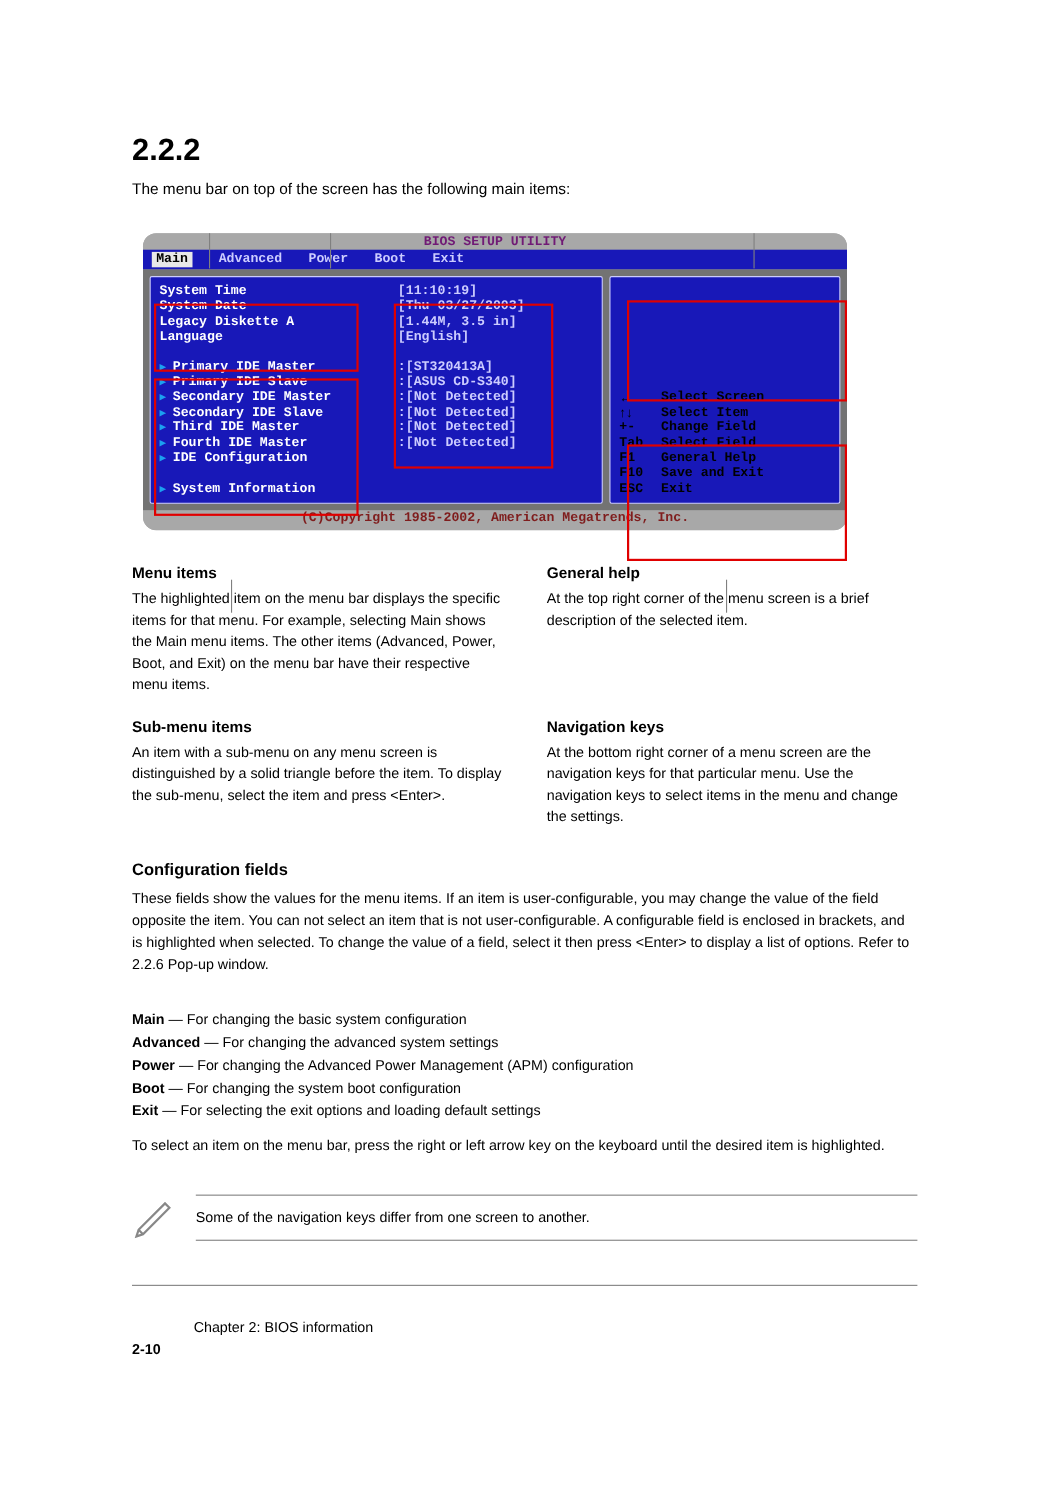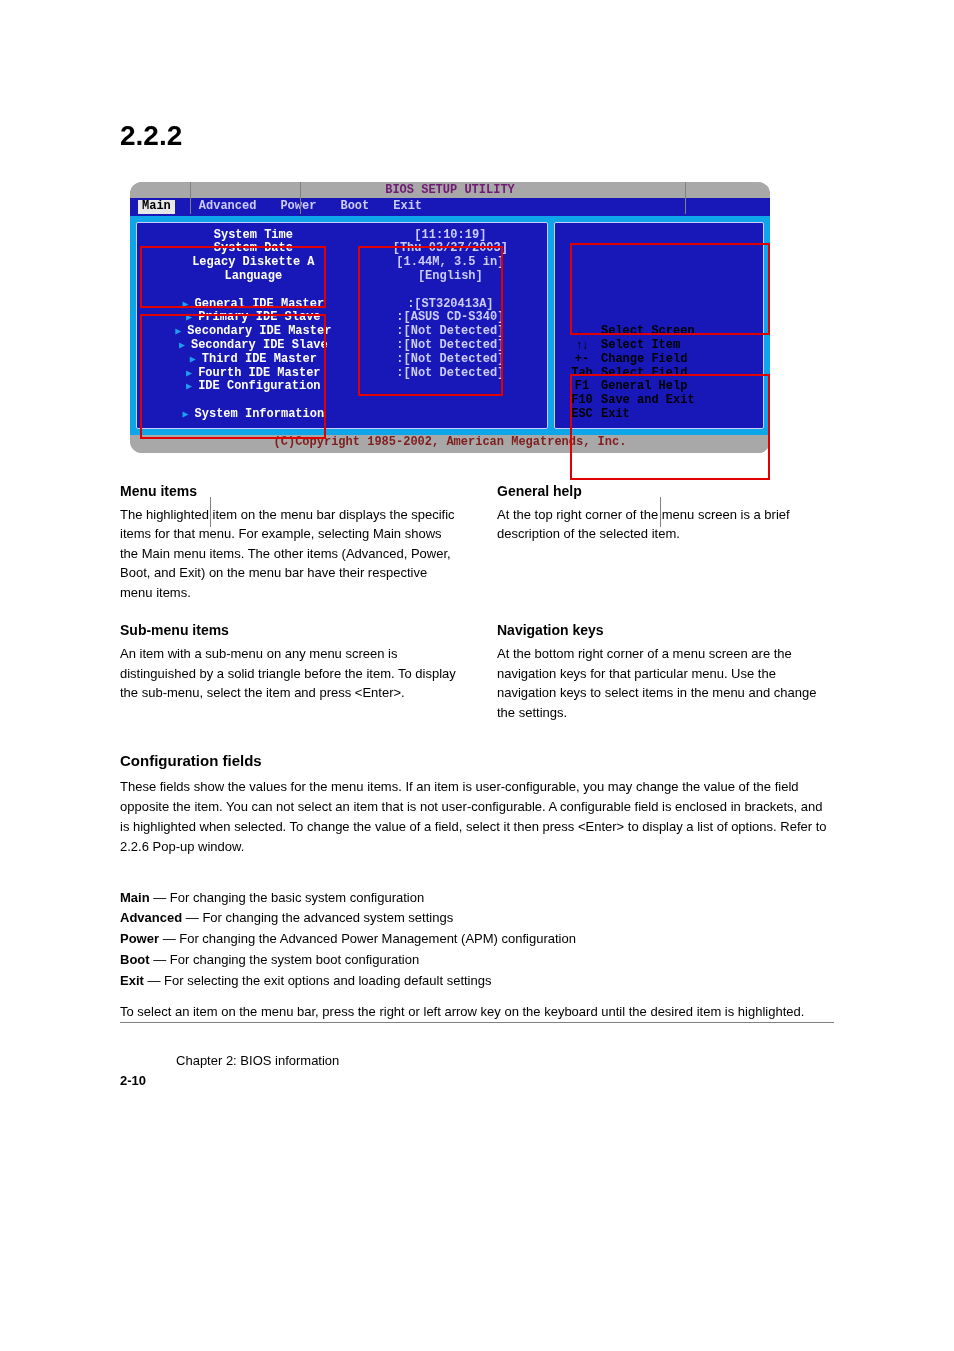--- a/index.html
+++ b/index.html
@@ -18,21 +18,21 @@
     padding: 0;
     overflow: hidden;
     font-family: "Courier New", monospace;
     font-size: 12px;
     line-height: 1.15;
     font-weight: bold;
   }
   .bios-title { text-align: center; color:#701a75; background:#a8a8a8; padding: 2px 0 0 0; }
   .menubar { background:#1818b8; color:#ccccff; padding: 2px 8px; display:flex; gap: 24px; }
   .menubar .sel { background:#e8e8e8; color:#000; padding: 0 4px; }
-  .bios-body { display:flex; background:#0ea5e9; padding:6px; gap:6px;text-align:center; }
+  .bios-body { display:flex; background:#737373; padding:6px; gap:6px; }
   .panel { background:#1818b8; border:1px solid #ccccff; border-radius:2px; }
   .panel-left { flex: 1 1 auto; padding:6px 8px; color:#ccccff; display:flex; }
   .panel-right { width: 210px; padding:6px 8px; color:#ccccff; display:flex; flex-direction:column; }
   .left-labels { width: 55%; }
   .left-values { width: 45%; }
   .row { white-space: pre; }
   .tri::before { content: "\25B6"; color:#1ca0f0; margin-right:6px; font-size:10px; }
   .white { color:#fff; }
   .help-top { margin-bottom: 20px; }
   .keyline { display:flex; }
@@ -64,20 +64,21 @@
 
   .footer { display:flex; align-items:center; border-top:1px solid #808080; padding-top:10px; font-size:13px; }
   .footer .pg { font-weight:bold; margin-right:30px;margin-top:40px; }
 </style>
 </head>
 <body>
 
 <div class="page">
 
   <div class="section-num">2.2.2</div>
+  <p class="lead">The menu bar on top of the screen has the following main items:</p>
 
   <div class="bios-wrap">
 
     <div class="vline2" style="left:60px; top:0; height:32px;"></div>
     <div class="vline2" style="left:170px; top:0; height:32px;"></div>
     <div class="vline2" style="left:555px; top:0; height:32px;"></div>
 
     <div class="bios">
       <div class="bios-title">BIOS SETUP UTILITY</div>
       <div class="menubar">
@@ -88,21 +89,21 @@
         <span>Exit</span>
       </div>
       <div class="bios-body">
         <div class="panel panel-left">
           <div class="left-labels">
             <div class="row white">System Time</div>
             <div class="row white">System Date</div>
             <div class="row white">Legacy Diskette A</div>
             <div class="row white">Language</div>
             <div class="row">&nbsp;</div>
-            <div class="row tri white">General IDE Master</div>
+            <div class="row tri white">Primary IDE Master</div>
             <div class="row tri white">Primary IDE Slave</div>
             <div class="row tri white">Secondary IDE Master</div>
             <div class="row tri white">Secondary IDE Slave</div>
             <div class="row tri white">Third IDE Master</div>
             <div class="row tri white">Fourth IDE Master</div>
             <div class="row tri white">IDE Configuration</div>
             <div class="row">&nbsp;</div>
             <div class="row tri white">System Information</div>
           </div>
           <div class="left-values">
@@ -198,19 +199,32 @@
 
   <div style="font-size:13px; line-height:1.6;">
     <div><b>Main</b> — <span>For changing the basic system configuration</span></div>
     <div><b>Advanced</b> — <span>For changing the advanced system settings</span></div>
     <div><b>Power</b> — <span>For changing the Advanced Power Management (APM) configuration</span></div>
     <div><b>Boot</b> — <span>For changing the system boot configuration</span></div>
     <div><b>Exit</b> — <span>For selecting the exit options and loading default settings</span></div>
     <div style="margin-top:10px;">To select an item on the menu bar, press the right or left arrow key on the keyboard until the desired item is highlighted.</div>
   </div>
 
+  <div class="note-block">
+    <div class="note-icon">
+      <svg viewBox="0 0 40 40">
+          <path d="M6 32 L30 8 L34 12 L10 36 L4 38 Z" fill="none" stroke="#888" stroke-width="2"></path>
+          <path d="M6 32 L10 36" stroke="#888" stroke-width="2"></path>
+        </svg>
+    </div>
+    <div class="note-lines">
+      <div class="hr"></div>
+      <div class="note-text">Some of the navigation keys differ from one screen to another.</div>
+      <div class="hr"></div>
+    </div>
+  </div>
 
   <div class="footer">
     <span class="pg">2-10</span>
     <span>Chapter 2: BIOS information</span>
   </div>
 
 </div>
 
 </body></html>

